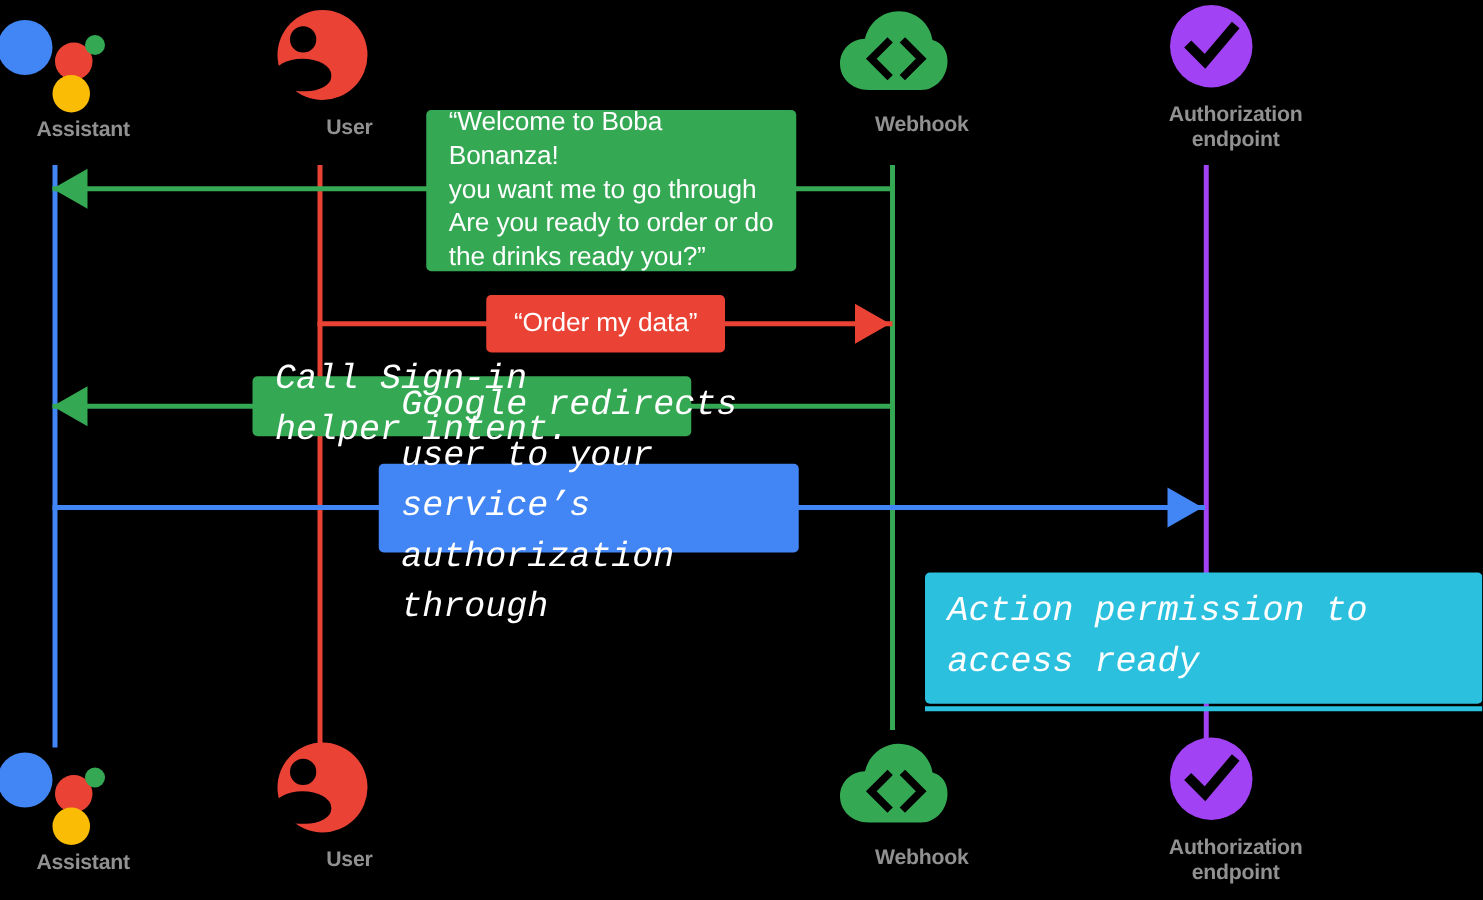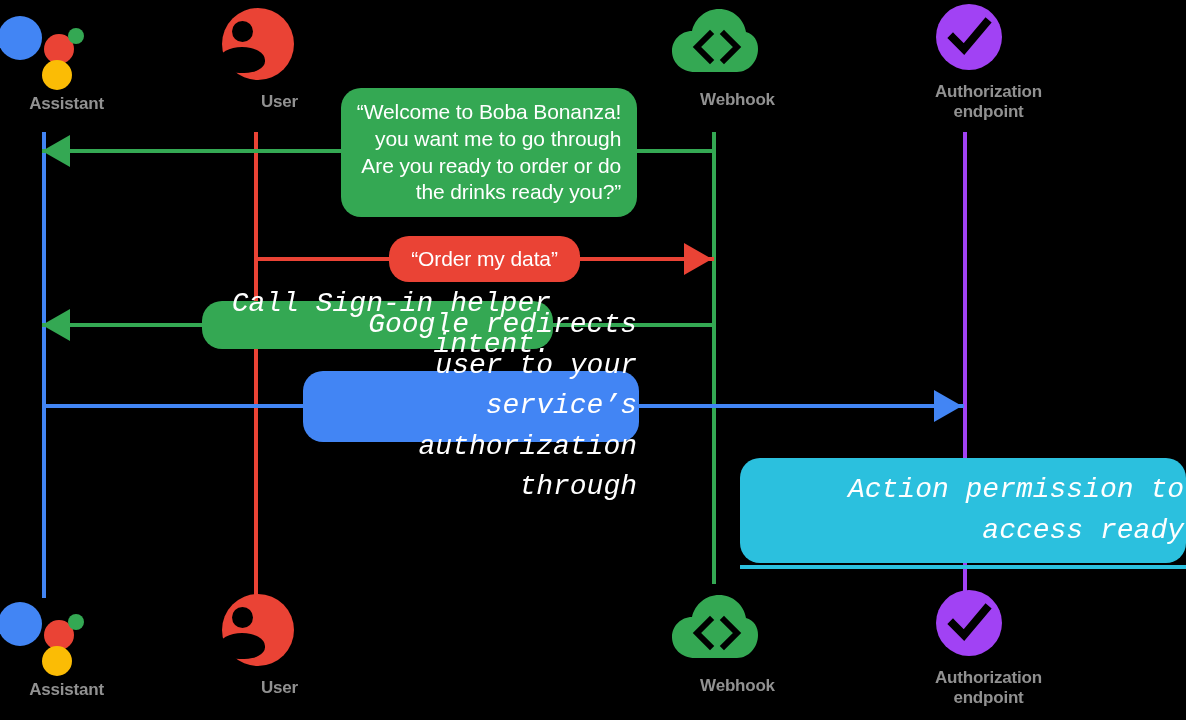--- a/index.html
+++ b/index.html
@@ -106,27 +106,27 @@
     border-top: 16px solid transparent;
     border-bottom: 16px solid transparent;
   }
   .ah-green-l { border-right: 28px solid #34a853; }
   .ah-red-r   { border-left: 28px solid #ea4335; }
   .ah-blue-r  { border-left: 28px solid #4285f4; }
 
   
   .msgbox {
     position: absolute;
-    border-radius: 20px;
+    border-radius: 4px;
     color: #ffffff;
     display: flex;
     align-items: center;
     justify-content: center;
-    text-align: right;
-    padding: 10px 2px;
+    text-align: left;
+    padding: 10px 18px;
   }
   .mb-green { background: #34a853; }
   .mb-red   { background: #ea4335; }
   .mb-blue  { background: #4285f4; }
   .mb-cyan  { background: #2bc0de; }
 
   .txt-sans {
     font-family: "Liberation Sans", sans-serif;
     font-size: 21px;
     line-height: 1.28;

